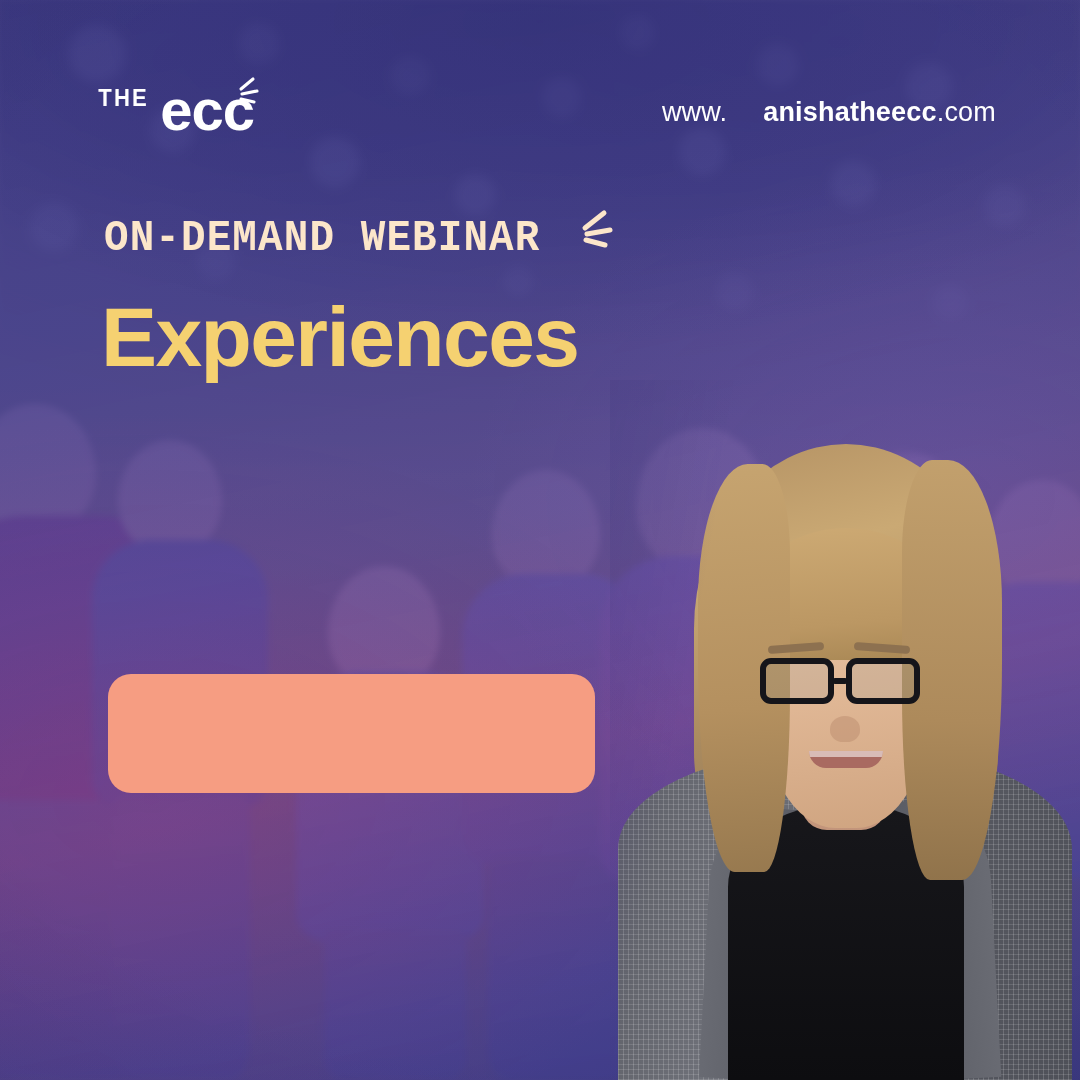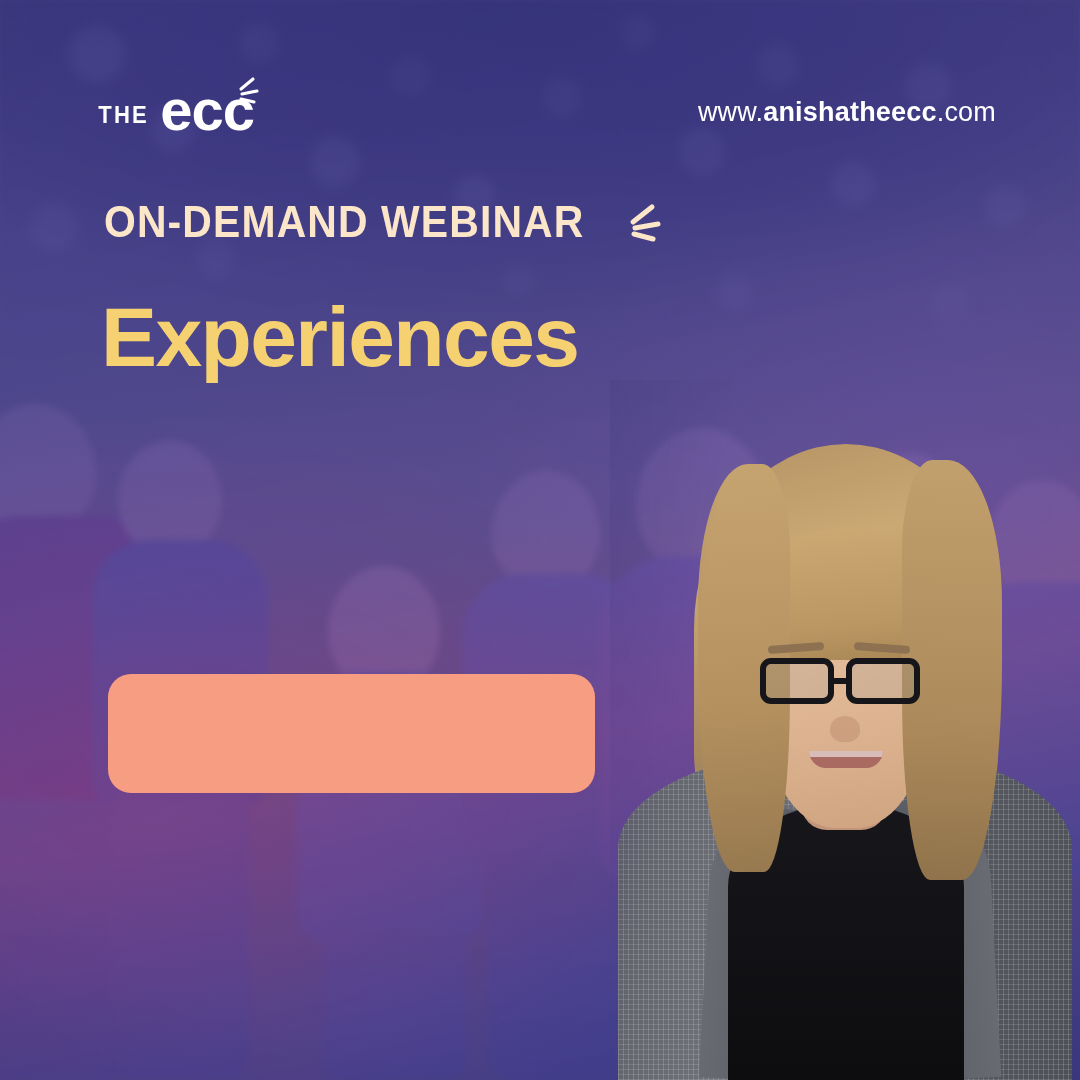--- a/index.html
+++ b/index.html
@@ -77,41 +77,41 @@
     background:
       radial-gradient(78% 52% at 14% 74%, rgba(150,60,135,.30) 0%, rgba(0,0,0,0) 68%),
       radial-gradient(64% 44% at 88% 46%, rgba(120,92,190,.24) 0%, rgba(0,0,0,0) 70%),
       radial-gradient(90% 42% at 50% 2%, rgba(40,40,110,.34) 0%, rgba(0,0,0,0) 72%);
   }
   .bg-vignette{
     background:radial-gradient(120% 100% at 50% 46%, rgba(0,0,0,0) 52%, rgba(30,26,72,.26) 100%);
   }
 
   
-  .logo{ position:absolute; left:96px; top:86px; display:flex; align-items:flex-end; }
+  .logo{ position:absolute; left:96px; top:86px; display:flex; align-items:flex-start; }
   .logo-the{
     color:#fff; font-size:24px; font-weight:700; letter-spacing:2.4px;
     line-height:1; margin-bottom:7px; transform:scaleX(.92);
   }
   .logo-ecc{
     color:#fff; font-size:58px; font-weight:700; letter-spacing:-1px;
     line-height:.82; margin-left:9px;
   }
   .logo-spark{ position:absolute; left:131px; top:-12px; width:34px; height:30px; }
 
   
   .url{
     position:absolute; right:84px; top:97px;
     color:#fff; font-size:27px; letter-spacing:.2px; white-space:nowrap;
   }
   .url .light{ font-weight:400; }
-  .url .bold{ font-weight:700; }
-
-  
-  .eyebrow-row{ position:absolute; left:104px; top:200px; display:flex; align-items:flex-end; }
+  .url .bold{ font-weight:700;margin-left:36px; }
+
+  
+  .eyebrow-row{ position:absolute; left:104px; top:216px; display:flex; align-items:flex-start;font-family:Liberation Mono, monospace; }
   .eyebrow{
     color:#fce6ca; font-size:44px; font-weight:700;
     letter-spacing:1.2px; line-height:1; white-space:nowrap;
     transform:scaleX(.93); transform-origin:left center;
   }
   .eyebrow-spark{ width:46px; height:46px; margin-left:-2px; margin-top:-12px; }
 
   
   .headline{
     position:absolute; left:101px; top:292px;

